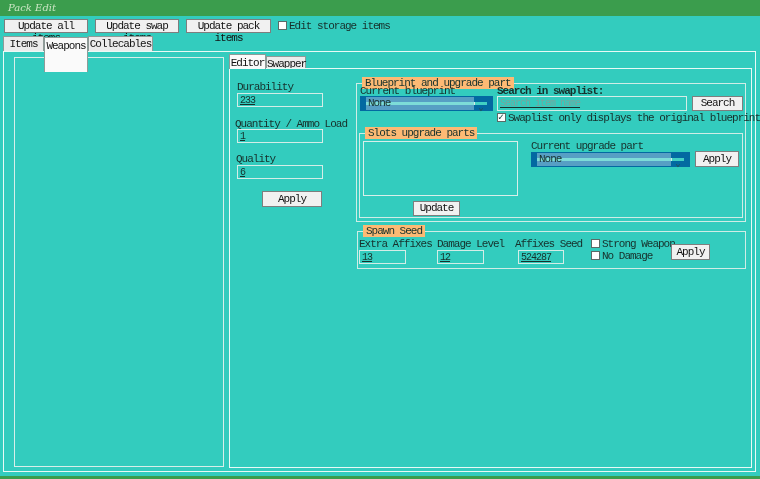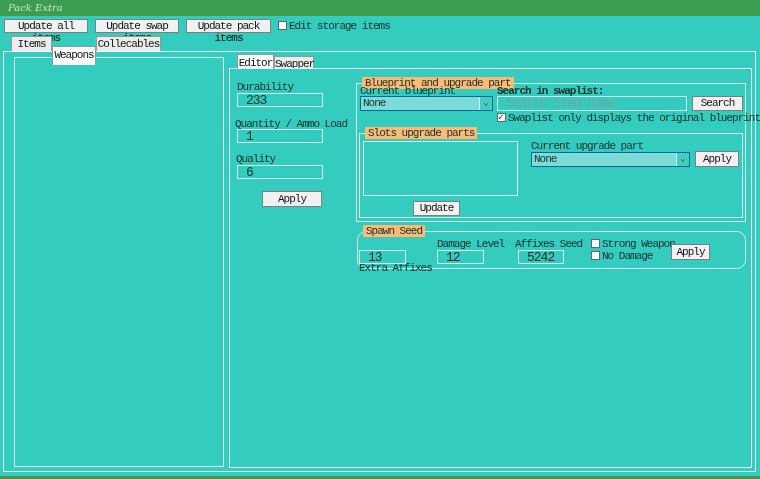--- a/index.html
+++ b/index.html
@@ -56,21 +56,20 @@
   
   .tab {
     position:absolute;
     background:#ECECEC;
     border:1px solid #8F9B98;
     border-bottom:none;
     color:#131313;
     text-align:center;
     line-height:14px;
     white-space:nowrap;
-    margin-left:8px;
   }
   .tab.selected { background:#FAFAFA; z-index:3; line-height:17px; }
 
   
   .panel-border {
     position:absolute;
     border:1px solid #E9FAF6;
   }
   .listbox {
     position:absolute;
@@ -80,29 +79,30 @@
 
   
   .lbl { position:absolute; white-space:nowrap; }
 
   
   .tb {
     position:absolute;
     background:transparent;
     border:1px solid #D4EDE7;
     color:#16302B;
-    font-family:inherit; font-size:13px; letter-spacing:-1px;
-    padding:0 8px;
+    font-family:inherit; font-size:10px; letter-spacing:-1px;
+    padding:0 2px;
+    text-decoration:underline;
   }
   .tb::placeholder { color:#79A49D; opacity:1; }
 
   
   .combo {
     position:absolute;
-    border:1px solid #0369a1;
+    border:6px solid #0369a1;
     background:rgba(255,255,255,0.07);
     display:flex; align-items:center;
   }
   .combo .combo-text {
     flex:1; padding:0 2px; line-height:13px;
     background:rgba(215,240,250,0.40);
     white-space:nowrap; overflow:hidden;
   }
   .combo .combo-arrow {
     width:13px; align-self:stretch;
@@ -119,31 +119,31 @@
   }
   .group > .group-title {
     position:absolute; top:-7px; left:5px;
     background:#fdba74; padding:0 3px; white-space:nowrap;
   }
 </style>
 </head>
 <body>
 
 <div class="titlebar">
-  <div class="title-text">Pack Extra</div>
+  <div class="title-text">Pack Edit</div>
 </div>
 
 <div class="btn" style="left:4px; top:19px; width:84px; height:14px;">Update all items</div>
 <div class="btn" style="left:95px; top:19px; width:84px; height:14px;">Update swap items</div>
 <div class="btn" style="left:186px; top:19px; width:85px; height:14px;">Update pack items</div>
 <div class="cb" style="left:278px; top:21px;"></div>
 <div class="cb-label" style="left:289px; top:20px;">Edit storage items</div>
 
 <div class="tab" style="left:3px; top:36px; width:41px; height:16px;">Items</div>
-<div class="tab selected" style="left:44px; top:46px; width:44px; height:19px;">Weapons</div>
+<div class="tab selected" style="left:44px; top:37px; width:44px; height:35px;">Weapons</div>
 <div class="tab" style="left:88px; top:36px; width:65px; height:16px;">Collecables</div>
 
 <div class="panel-border" style="left:3px; top:51px; width:753px; height:421px;"></div>
 
 <div class="listbox" style="left:14px; top:57px; width:210px; height:410px;"></div>
 
 <div class="tab selected" style="left:229px; top:54px; width:37px; height:15px;">Editor</div>
 <div class="tab" style="left:266px; top:56px; width:40px; height:13px;">Swapper</div>
 
 <div class="panel-border" style="left:229px; top:68px; width:523px; height:400px;"></div>
@@ -180,25 +180,25 @@
 <div class="listbox" style="left:363px; top:141px; width:155px; height:55px;"></div>
 <div class="btn" style="left:413px; top:201px; width:47px; height:15px; line-height:13px;">Update</div>
 
 <div class="lbl" style="left:531px; top:140px;">Current upgrade part</div>
 <div class="combo" style="left:531px; top:152px; width:159px; height:15px;">
   <span class="combo-text">None</span>
   <span class="combo-arrow"></span>
 </div>
 <div class="btn" style="left:695px; top:151px; width:44px; height:16px; line-height:14px;">Apply</div>
 
-<div class="group" style="left:357px; top:231px; width:389px; height:38px;border-radius:9px;">
+<div class="group" style="left:357px; top:231px; width:389px; height:38px;">
   <div class="group-title">Spawn Seed</div>
 </div>
 
-<div class="lbl" style="left:359px; top:238px;margin-top:24px;">Extra Affixes</div>
+<div class="lbl" style="left:359px; top:238px;">Extra Affixes</div>
 <input class="tb" style="left: 359px; top: 250px; width: 47px; height: 14px;" value="13">
 
 <div class="lbl" style="left:437px; top:238px;">Damage Level</div>
 <input class="tb" style="left: 437px; top: 250px; width: 47px; height: 14px;" value="12">
 
 <div class="lbl" style="left:515px; top:238px;">Affixes Seed</div>
 <input class="tb" style="left: 518px; top: 250px; width: 46px; height: 14px;" value="524287">
 
 <div class="cb" style="left:591px; top:239px;"></div>
 <div class="cb-label" style="left:602px; top:238px;">Strong Weapon</div>

